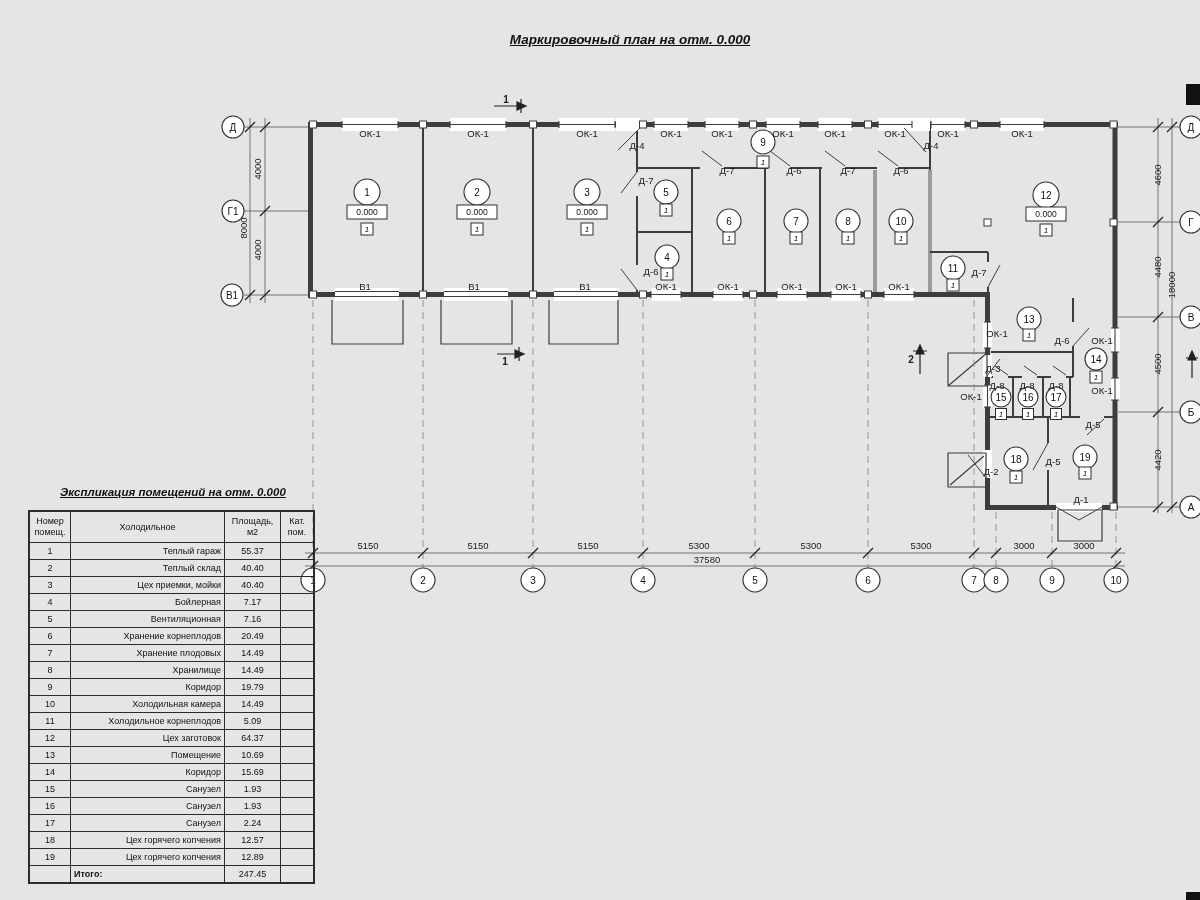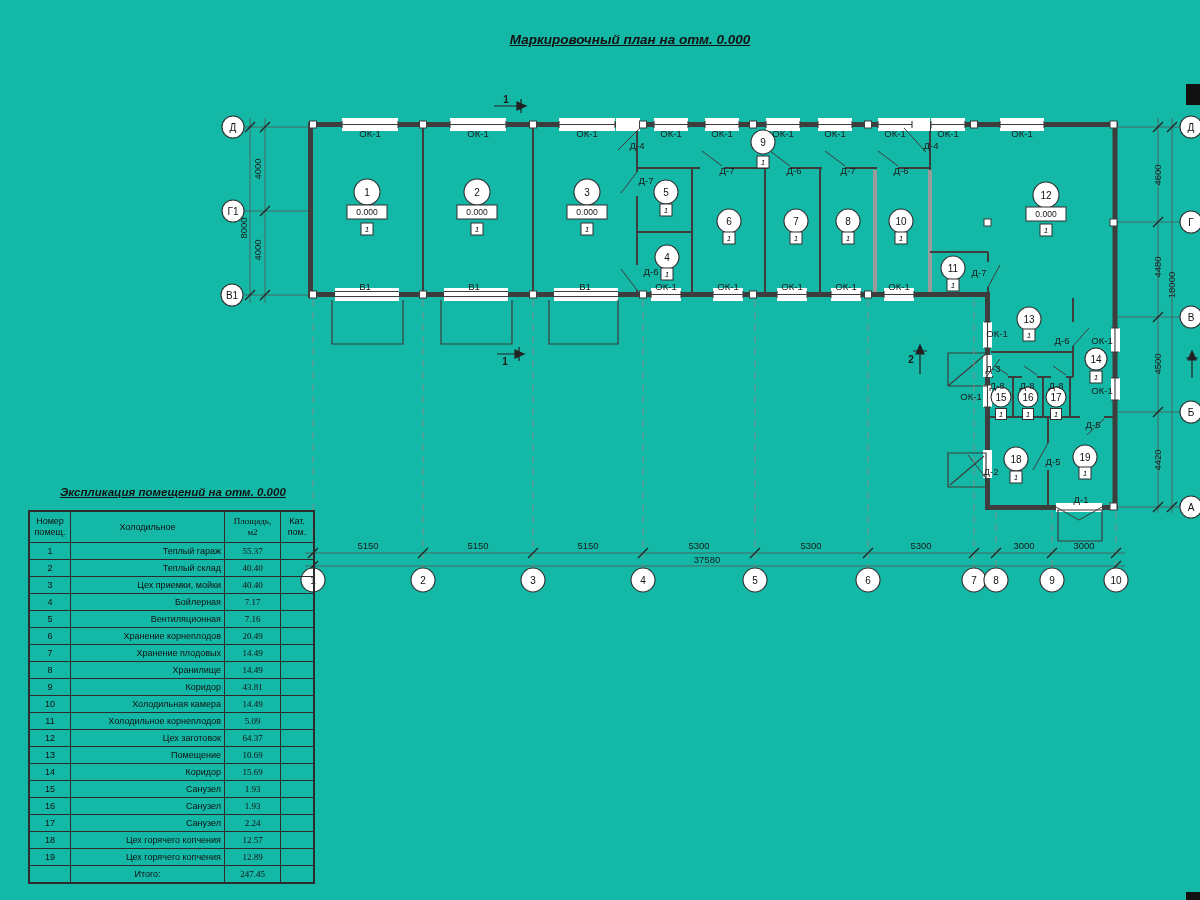--- a/index.html
+++ b/index.html
@@ -1,33 +1,33 @@
 <!DOCTYPE html>
 <html><head>
 <meta charset="utf-8">
 <style>
   html,body{margin:0;padding:0;background:#fff;}
-  #page{position:relative;width:1200px;height:900px;background:#14b8a6;overflow:hidden;
+  #page{position:relative;width:1200px;height:900px;background:#e5e5e5;overflow:hidden;
         font-family:"Liberation Sans",sans-serif;color:#1a1a1a;}
   #plan-svg{position:absolute;left:0;top:0;}
   .plan-title{position:absolute;left:440px;top:32px;width:380px;text-align:center;
         font:italic bold 13.5px "Liberation Sans",sans-serif;text-decoration:underline;color:#111;}
   .expl-title{position:absolute;left:60px;top:486px;
         font:italic bold 11.5px "Liberation Sans",sans-serif;text-decoration:underline;color:#111;}
   
   #expl{position:absolute;left:28px;top:510px;border-collapse:collapse;table-layout:fixed;width:256px;
         font:9px "Liberation Sans",sans-serif;color:#111;}
   #expl th,#expl td{border:1px solid #2b2b2b;padding:0 3px;height:16px;overflow:hidden;white-space:nowrap;}
   #expl{border:2px solid #2b2b2b;}
   #expl th{font-weight:normal;white-space:pre-line;text-align:center;height:30px;line-height:11px;}
   .c-num{width:34px;text-align:center;margin-top:16px;}
   .c-name{width:147px;text-align:right;}
-  .c-area{width:49px;text-align:center;font-family:Liberation Serif, serif;}
+  .c-area{width:49px;text-align:center;}
   .c-cat{width:26px;margin-top:48px;}
-  .total-label{text-align:center;}
+  .total-label{text-align:left;font-weight:bold;}
   
   .pl{font:9.5px "Liberation Sans",sans-serif;fill:#1a1a1a;text-anchor:middle;}
   .sec{font:bold 10px "Liberation Sans",sans-serif;}
   .bubble{fill:#fff;stroke:#2f2f2f;stroke-width:1.1;}
   .btx{font:10px "Liberation Sans",sans-serif;fill:#111;text-anchor:middle;}
   .pbox{fill:#fff;stroke:#2f2f2f;stroke-width:1;}
   .bxe{font:8.5px "Liberation Sans",sans-serif;fill:#111;text-anchor:middle;}
   .bxf{font:italic 8px "Liberation Sans",sans-serif;fill:#111;text-anchor:middle;}
 </style>
 </head>
@@ -419,21 +419,21 @@
         </tr>
         <tr>
           <td class="c-num">8</td>
           <td class="c-name">Хранилище</td>
           <td class="c-area">14.49</td>
           <td class="c-cat"></td>
         </tr>
         <tr>
           <td class="c-num">9</td>
           <td class="c-name">Коридор</td>
-          <td class="c-area">43.81</td>
+          <td class="c-area">19.79</td>
           <td class="c-cat"></td>
         </tr>
         <tr>
           <td class="c-num">10</td>
           <td class="c-name">Холодильная камера</td>
           <td class="c-area">14.49</td>
           <td class="c-cat"></td>
         </tr>
         <tr>
           <td class="c-num">11</td>

